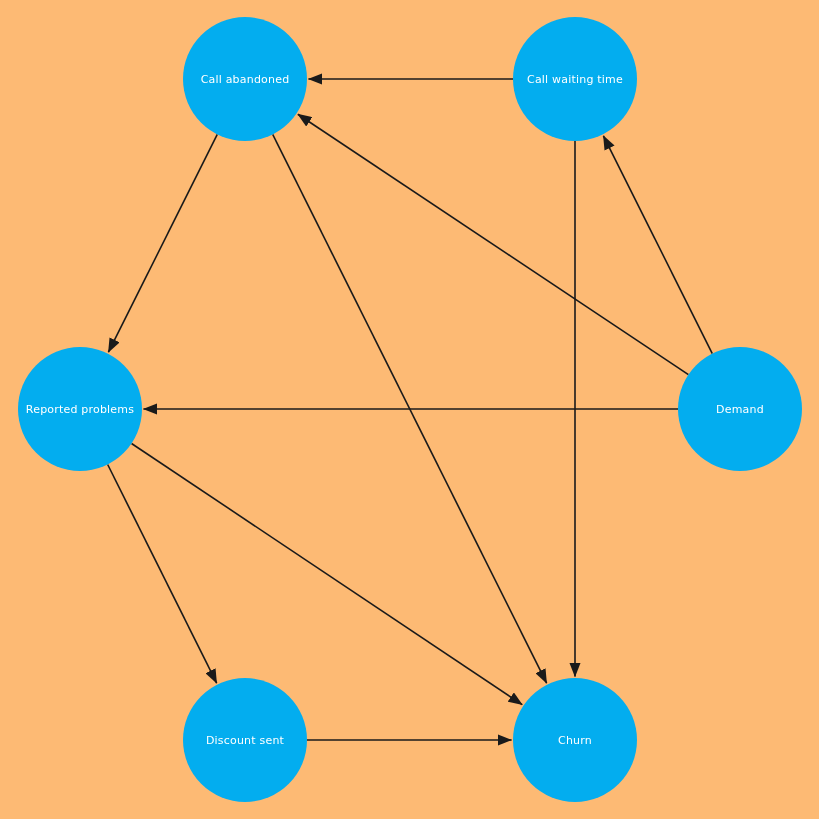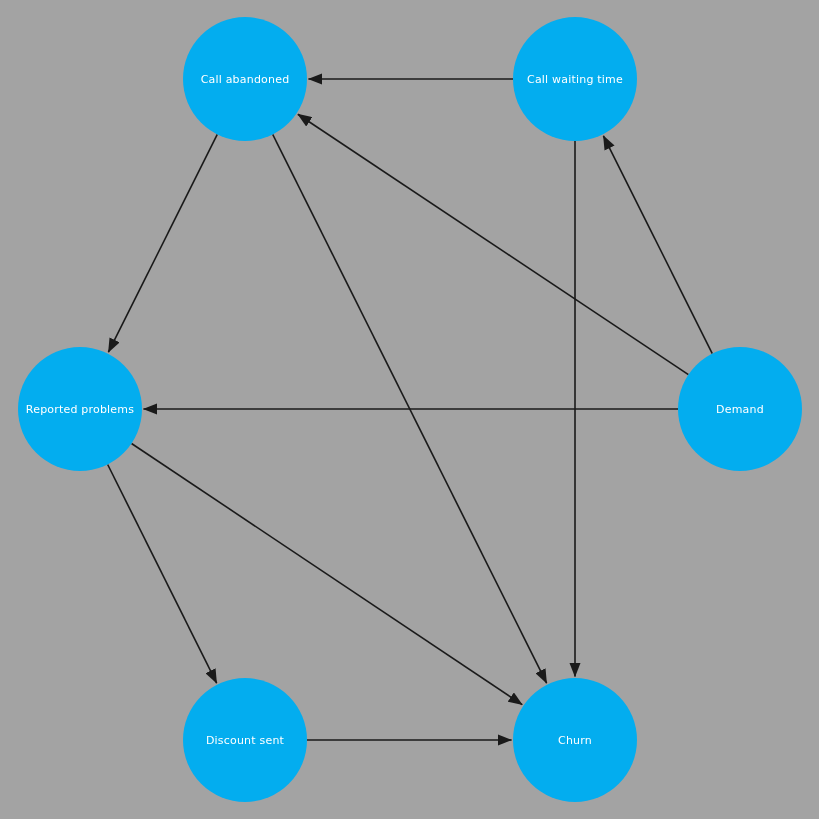--- a/index.html
+++ b/index.html
@@ -46,21 +46,21 @@
   }
   .edge-hit {
     stroke: transparent;
     stroke-width: 10px;
     fill: none;
   }
 </style>
 </head>
 <body>
 
-<div id="graph-canvas" style="background: #a3a3a3;">
+<div id="graph-canvas" style="background: #fdba74;">
   <svg class="graph-svg" viewBox="0 0 819 819">
     <defs>
       <marker id="arrowhead" markerWidth="9" markerHeight="7" refX="8.6" refY="3.5" orient="auto" markerUnits="strokeWidth">
         <polygon points="0 0, 9 3.5, 0 7" fill="#1a1a1a"></polygon>
       </marker>
     </defs>
     <g id="edges-layer">
         <g>
           <line class="edge-hit" x1="513" y1="79" x2="308.5" y2="79"></line>
           <line class="edge-line" x1="513" y1="79" x2="308.5" y2="79" stroke="#1a1a1a" marker-end="url(#arrowhead)"></line>

